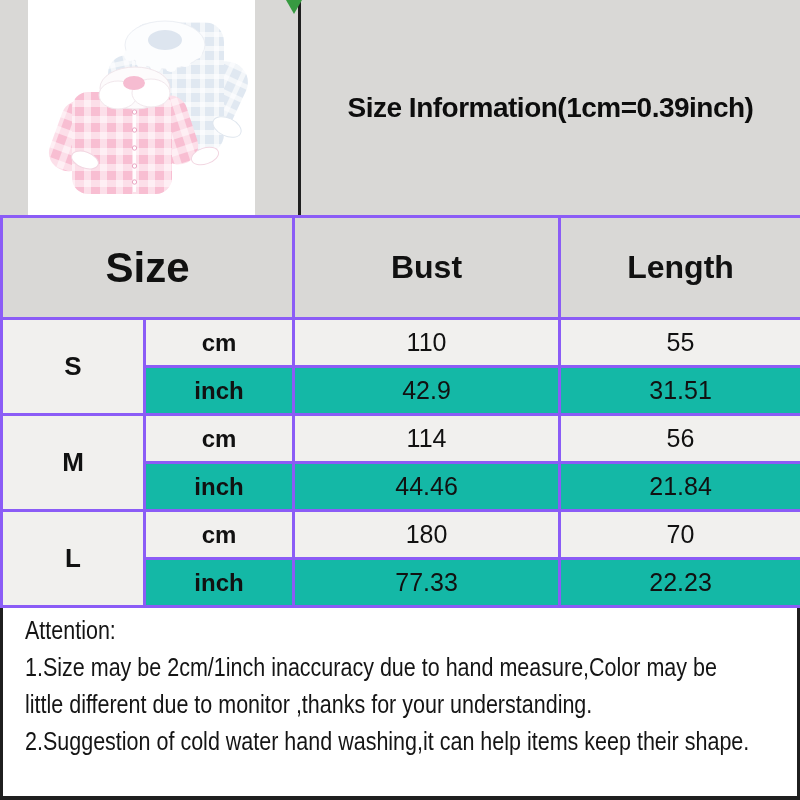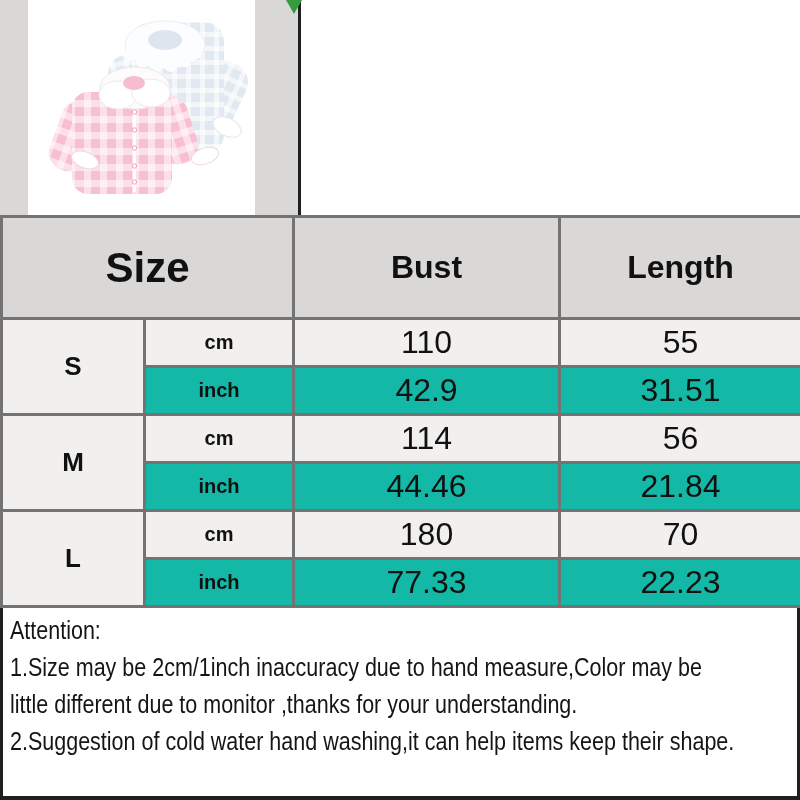--- a/index.html
+++ b/index.html
@@ -35,42 +35,42 @@
     border-top: 14px solid #379a41;
   }
 
   
   table.size-table {
     width: 800px; flex: none;
     border-collapse: collapse; table-layout: fixed;
     background: #fff;
   }
   .size-table th, .size-table td {
-    border: 3px solid #737373;
+    border: 3px solid #8b5cf6;
     text-align: center; vertical-align: middle;
     padding: 0; overflow: hidden;
   }
   .size-table th { background: #d9d8d6; height: 99px; }
   .th-size { font-size: 42px; font-weight: bold; }
   .th-measure { font-size: 32px; font-weight: bold; }
-  .size-table td { height: 45px; font-size: 32px; }
+  .size-table td { height: 45px; font-size: 25px; }
   td.size-letter { background: #c0bfbc; font-weight: bold; font-size: 26px; }
   tr.cm-row td { background: #f1f0ee; }
   tr.inch-row td { background: #14b8a6; }
-  td.unit-label { font-weight: bold; font-size: 20px; }
+  td.unit-label { font-weight: bold; font-size: 24px; }
 
   
   .attention {
     flex: 1;
     border-left: 3px solid #1f1f1f;
     border-right: 3px solid #1f1f1f;
     border-bottom: 4px solid #1f1f1f;
     background: #fff;
     box-sizing: border-box;
-    padding: 4px 0 0 7px;
+    padding: 4px 0 0 22px;
   }
   .attention-inner {
     transform: scaleX(0.86); transform-origin: 0 0;
   }
   .attention-line {
     font-size: 25px; line-height: 37px; white-space: nowrap; color: #151515;
   }
 </style>
 </head>
 <body>
@@ -123,20 +123,23 @@
           <ellipse cx="134" cy="83" rx="11" ry="7" fill="#f6bcd1"></ellipse>
           <circle cx="134.5" cy="112" r="2.2" fill="#ffffff" stroke="#eaa6c2"></circle>
           <circle cx="134.5" cy="130" r="2.2" fill="#ffffff" stroke="#eaa6c2"></circle>
           <circle cx="134.5" cy="148" r="2.2" fill="#ffffff" stroke="#eaa6c2"></circle>
           <circle cx="134.5" cy="166" r="2.2" fill="#ffffff" stroke="#eaa6c2"></circle>
           <circle cx="134.5" cy="182" r="2.2" fill="#ffffff" stroke="#eaa6c2"></circle>
         </g>
       </svg>
     </div>
 
+    <div class="header-box">
+      <div class="header-title">Size Information(1cm=0.39inch)</div>
+    </div>
 
     <div class="green-flag"></div>
   </div>
 
   <table class="size-table">
     <colgroup>
       <col style="width:143px">
         <col style="width:149px">
       <col style="width:266px">
         <col style="width:242px">

